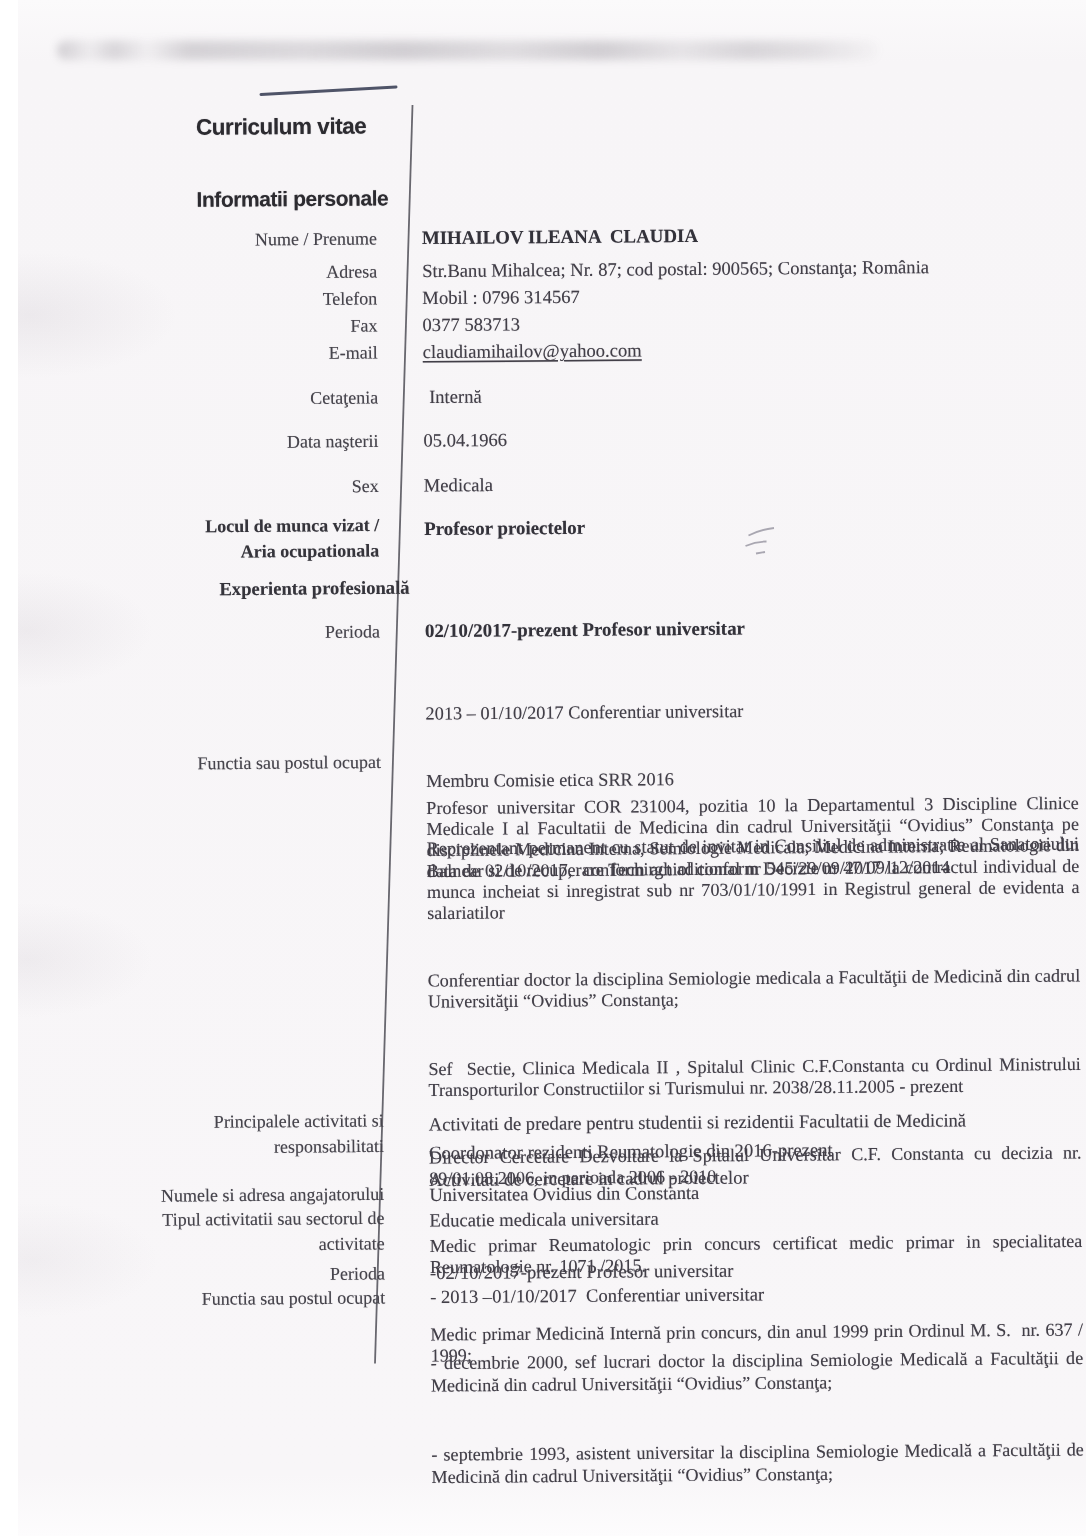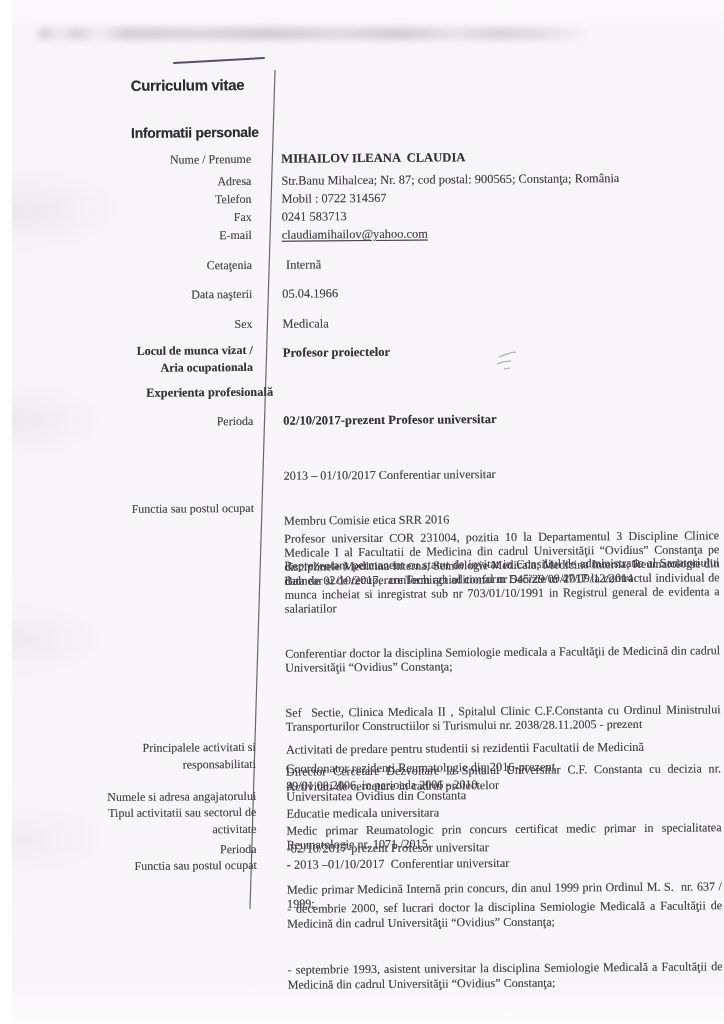--- a/index.html
+++ b/index.html
@@ -116,24 +116,24 @@
     <div id="title" class="h-sans">Curriculum vitae</div>
     <div id="personal-heading" class="h-sans">Informatii personale</div>
 
     <div id="lbl-nume" class="lbl">Nume / Prenume</div>
     <div id="val-nume" class="val b">MIHAILOV ILEANA  CLAUDIA</div>
 
     <div id="lbl-adresa" class="lbl">Adresa</div>
     <div id="val-adresa" class="val">Str.Banu Mihalcea; Nr. 87; cod postal: 900565; Constanţa; România</div>
 
     <div id="lbl-telefon" class="lbl">Telefon</div>
-    <div id="val-telefon" class="val">Mobil : 0722 314567</div>
+    <div id="val-telefon" class="val">Mobil : 0796 314567</div>
 
     <div id="lbl-fax" class="lbl">Fax</div>
-    <div id="val-fax" class="val">0241 583713</div>
+    <div id="val-fax" class="val">0377 583713</div>
 
     <div id="lbl-email" class="lbl">E-mail</div>
     <div id="val-email" class="val email">claudiamihailov@yahoo.com</div>
 
     <div id="lbl-cetatenia" class="lbl">Cetaţenia</div>
     <div id="val-cetatenia" class="val">Internă</div>
 
     <div id="lbl-datanasterii" class="lbl">Data naşterii</div>
     <div id="val-datanasterii" class="val">05.04.1966</div>
 

